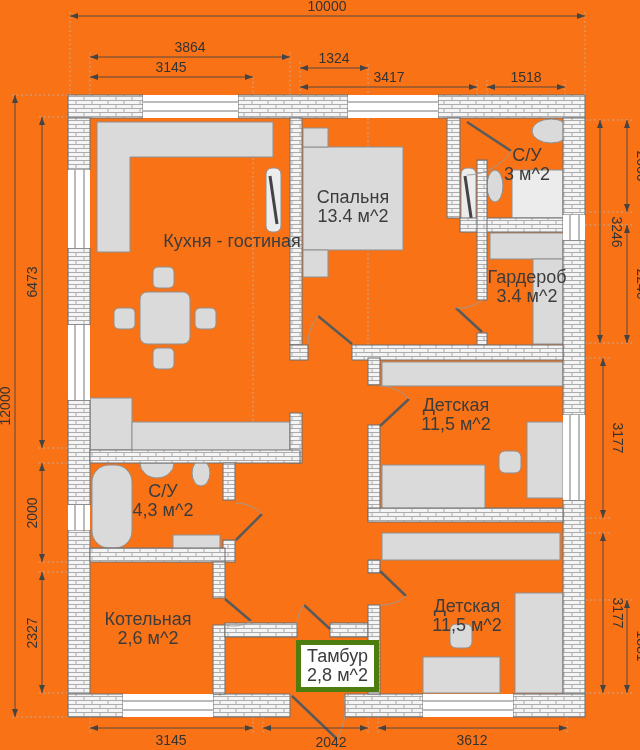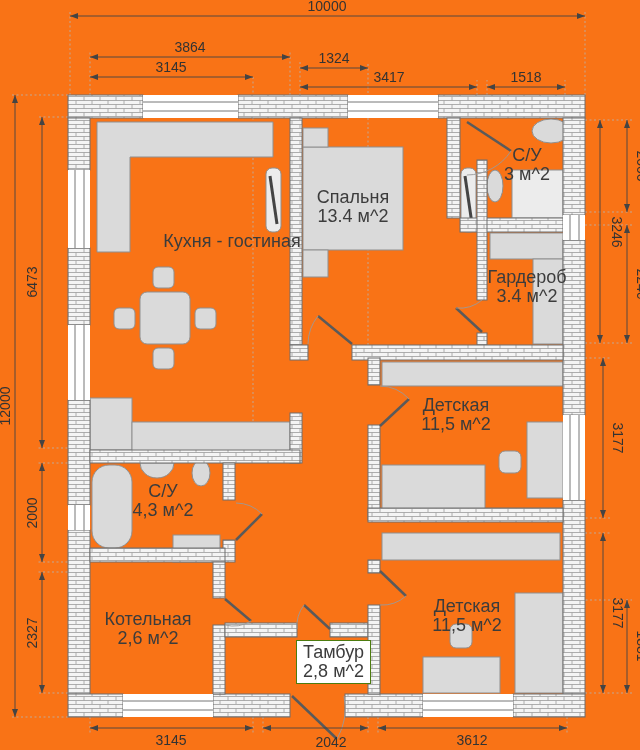--- a/index.html
+++ b/index.html
@@ -6,21 +6,21 @@
   #stage{
     position:relative;width:640px;height:750px;background:#f97316;overflow:hidden;
     font-family:"Liberation Sans", sans-serif;
   }
   svg{position:absolute;left:0;top:0;}
   .room-label{
     position:absolute;transform:translateX(-50%);text-align:center;
     font-size:18px;line-height:19px;color:#3c3c3c;white-space:nowrap;
   }
   .room-label.boxed{
-    transform:none;border:1px solid #4d7c0f;background:#fff;padding:2px 6px;
+    transform:none;border:5px solid #4d7c0f;background:#fff;padding:2px 6px;
   }
   .dim-text{font-size:14px;fill:#333;}
   .wall{fill:url(#brick);stroke:#6e6e6e;stroke-width:1;}
   .winline{stroke:#777;stroke-width:1;}
   .furn{fill:#dadada;stroke:#8f8f8f;stroke-width:1;}
   .furnlight{fill:#ececec;stroke:#8f8f8f;stroke-width:1;}
   .dimline{stroke:#444;stroke-width:0.9;}
   .ext{stroke:#b5b5b5;stroke-width:0.8;stroke-dasharray:2 2.5;}
   .leaf{stroke:#5a5a5a;stroke-width:2.5;}
   .arc{stroke:#9a9a9a;stroke-width:0.9;fill:none;}

